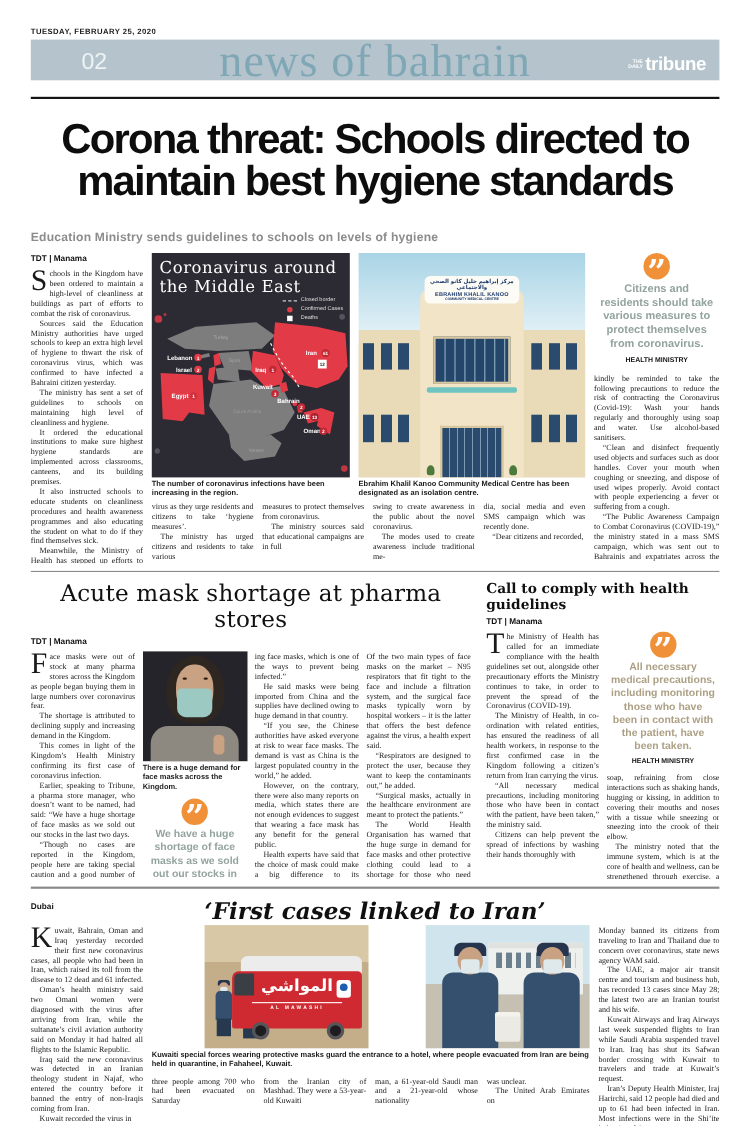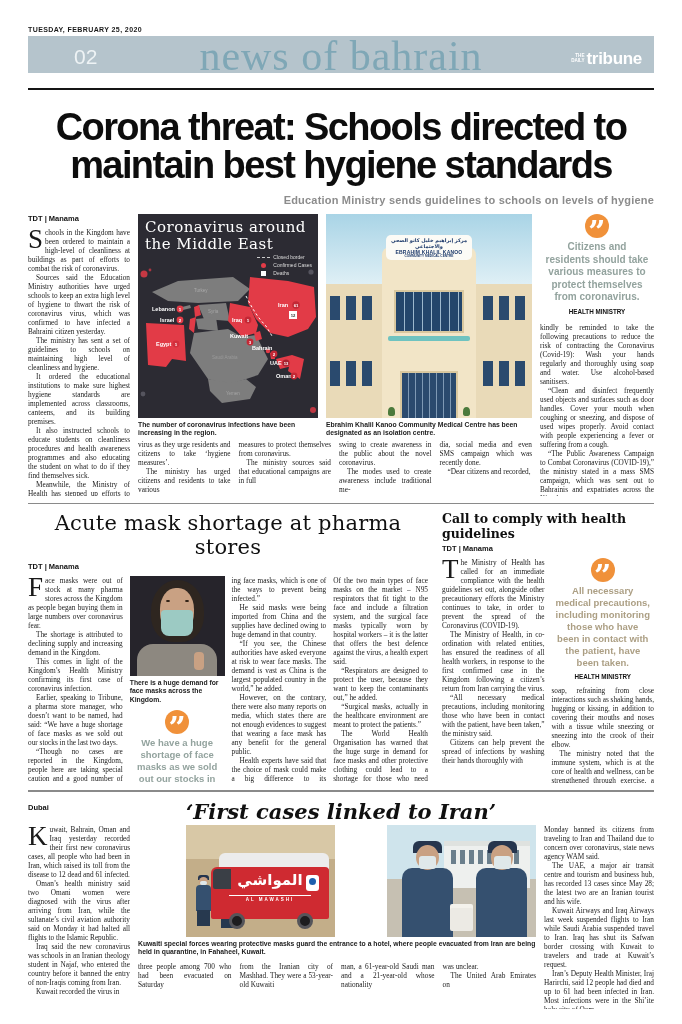--- a/index.html
+++ b/index.html
@@ -14,22 +14,22 @@
   .banner-title { position:absolute; left:50%; transform:translateX(-50%); bottom:-4px;
     font:normal 42px/1 "Liberation Serif", serif; color:#7fa7b6; letter-spacing:1px; white-space:nowrap; }
   .brand { position:absolute; right:12px; bottom:7px; display:flex; align-items:flex-end; }
   .brand-small { font:bold 4.6px/1.05 "Liberation Sans", sans-serif; color:#fff; text-align:right; margin:0 2px 2px 0; }
   .brand-big { font:bold 17px/0.9 "Liberation Sans", sans-serif; color:#fff; letter-spacing:-.3px; }
   .masthead-rule { border-top:2px solid #151515; margin-top:15px; }
 
   
   .headline { font:bold 38px/0.99 "Liberation Sans", sans-serif; letter-spacing:-1.6px;
     text-align:center; color:#0d0d0d; margin-top:19px; }
-  .subhead { text-align:right; font:bold 11px "Liberation Sans", sans-serif; color:#8c8c8c;
-    letter-spacing:.2px; margin-top:10px; }
+  .subhead { text-align:left; font:bold 11px "Liberation Sans", sans-serif; color:#8c8c8c;
+    letter-spacing:.2px; margin-top:26px; }
 
   
   .byline { font:bold 7.5px "Liberation Sans", sans-serif; color:#111; margin-bottom:5px; }
   .art-body p { font-size:7.3px; line-height:9px; text-align:justify; text-indent:8px; }
   .art-body p.first { text-indent:0; }
   .dropcap { float:left; font:normal 27px/21px "Liberation Serif", serif; padding:1px 2px 0 0; }
   .caption { font:bold 6.8px/1.2 "Liberation Sans", sans-serif; color:#1c1c1c; margin-top:3px; }
 
   .q-block { text-align:center; padding:0 4px; }
   .q-icon { width:24px; height:24px; border-radius:50%; background:#f0913a; color:#fff;
@@ -391,21 +391,21 @@
 
   <div class="sec3">
     <div class="sec3-head">
       <div class="byline sec3-byline">Dubai</div>
       <div class="sec3-title">‘First cases linked to Iran’</div>
     </div>
     <div class="sec3-grid art-body">
       <div>
         <p class="first"><span class="dropcap">K</span><span>uwait, Bahrain, Oman and Iraq yesterday recorded their first new coronavirus cases, all people who had been in Iran, which raised its toll from the disease to 12 dead and 61 infected.</span></p>
         <p>Oman’s health ministry said two Omani women were diagnosed with the virus after arriving from Iran, while the sultanate’s civil aviation authority said on Monday it had halted all flights to the Islamic Republic.</p>
-        <p>Iraq said the new coronavirus was schools in an Iranian theology student in Najaf, who entered the country before it banned the entry of non-Iraqis coming from Iran.</p>
+        <p>Iraq said the new coronavirus was detected in an Iranian theology student in Najaf, who entered the country before it banned the entry of non-Iraqis coming from Iran.</p>
         <p>Kuwait recorded the virus in</p>
       </div>
       <div>
         <div class="sec3-photos">
           <div class="photo-frame ph-kw ph-kw1">
             <div class="officer" style="left:10px;bottom:10px;width:15px;height:50px;">
               <div class="off-cap"></div>
                 <div class="off-head"></div>
                 <div class="off-mask"></div>
                 <div class="off-body"></div>

